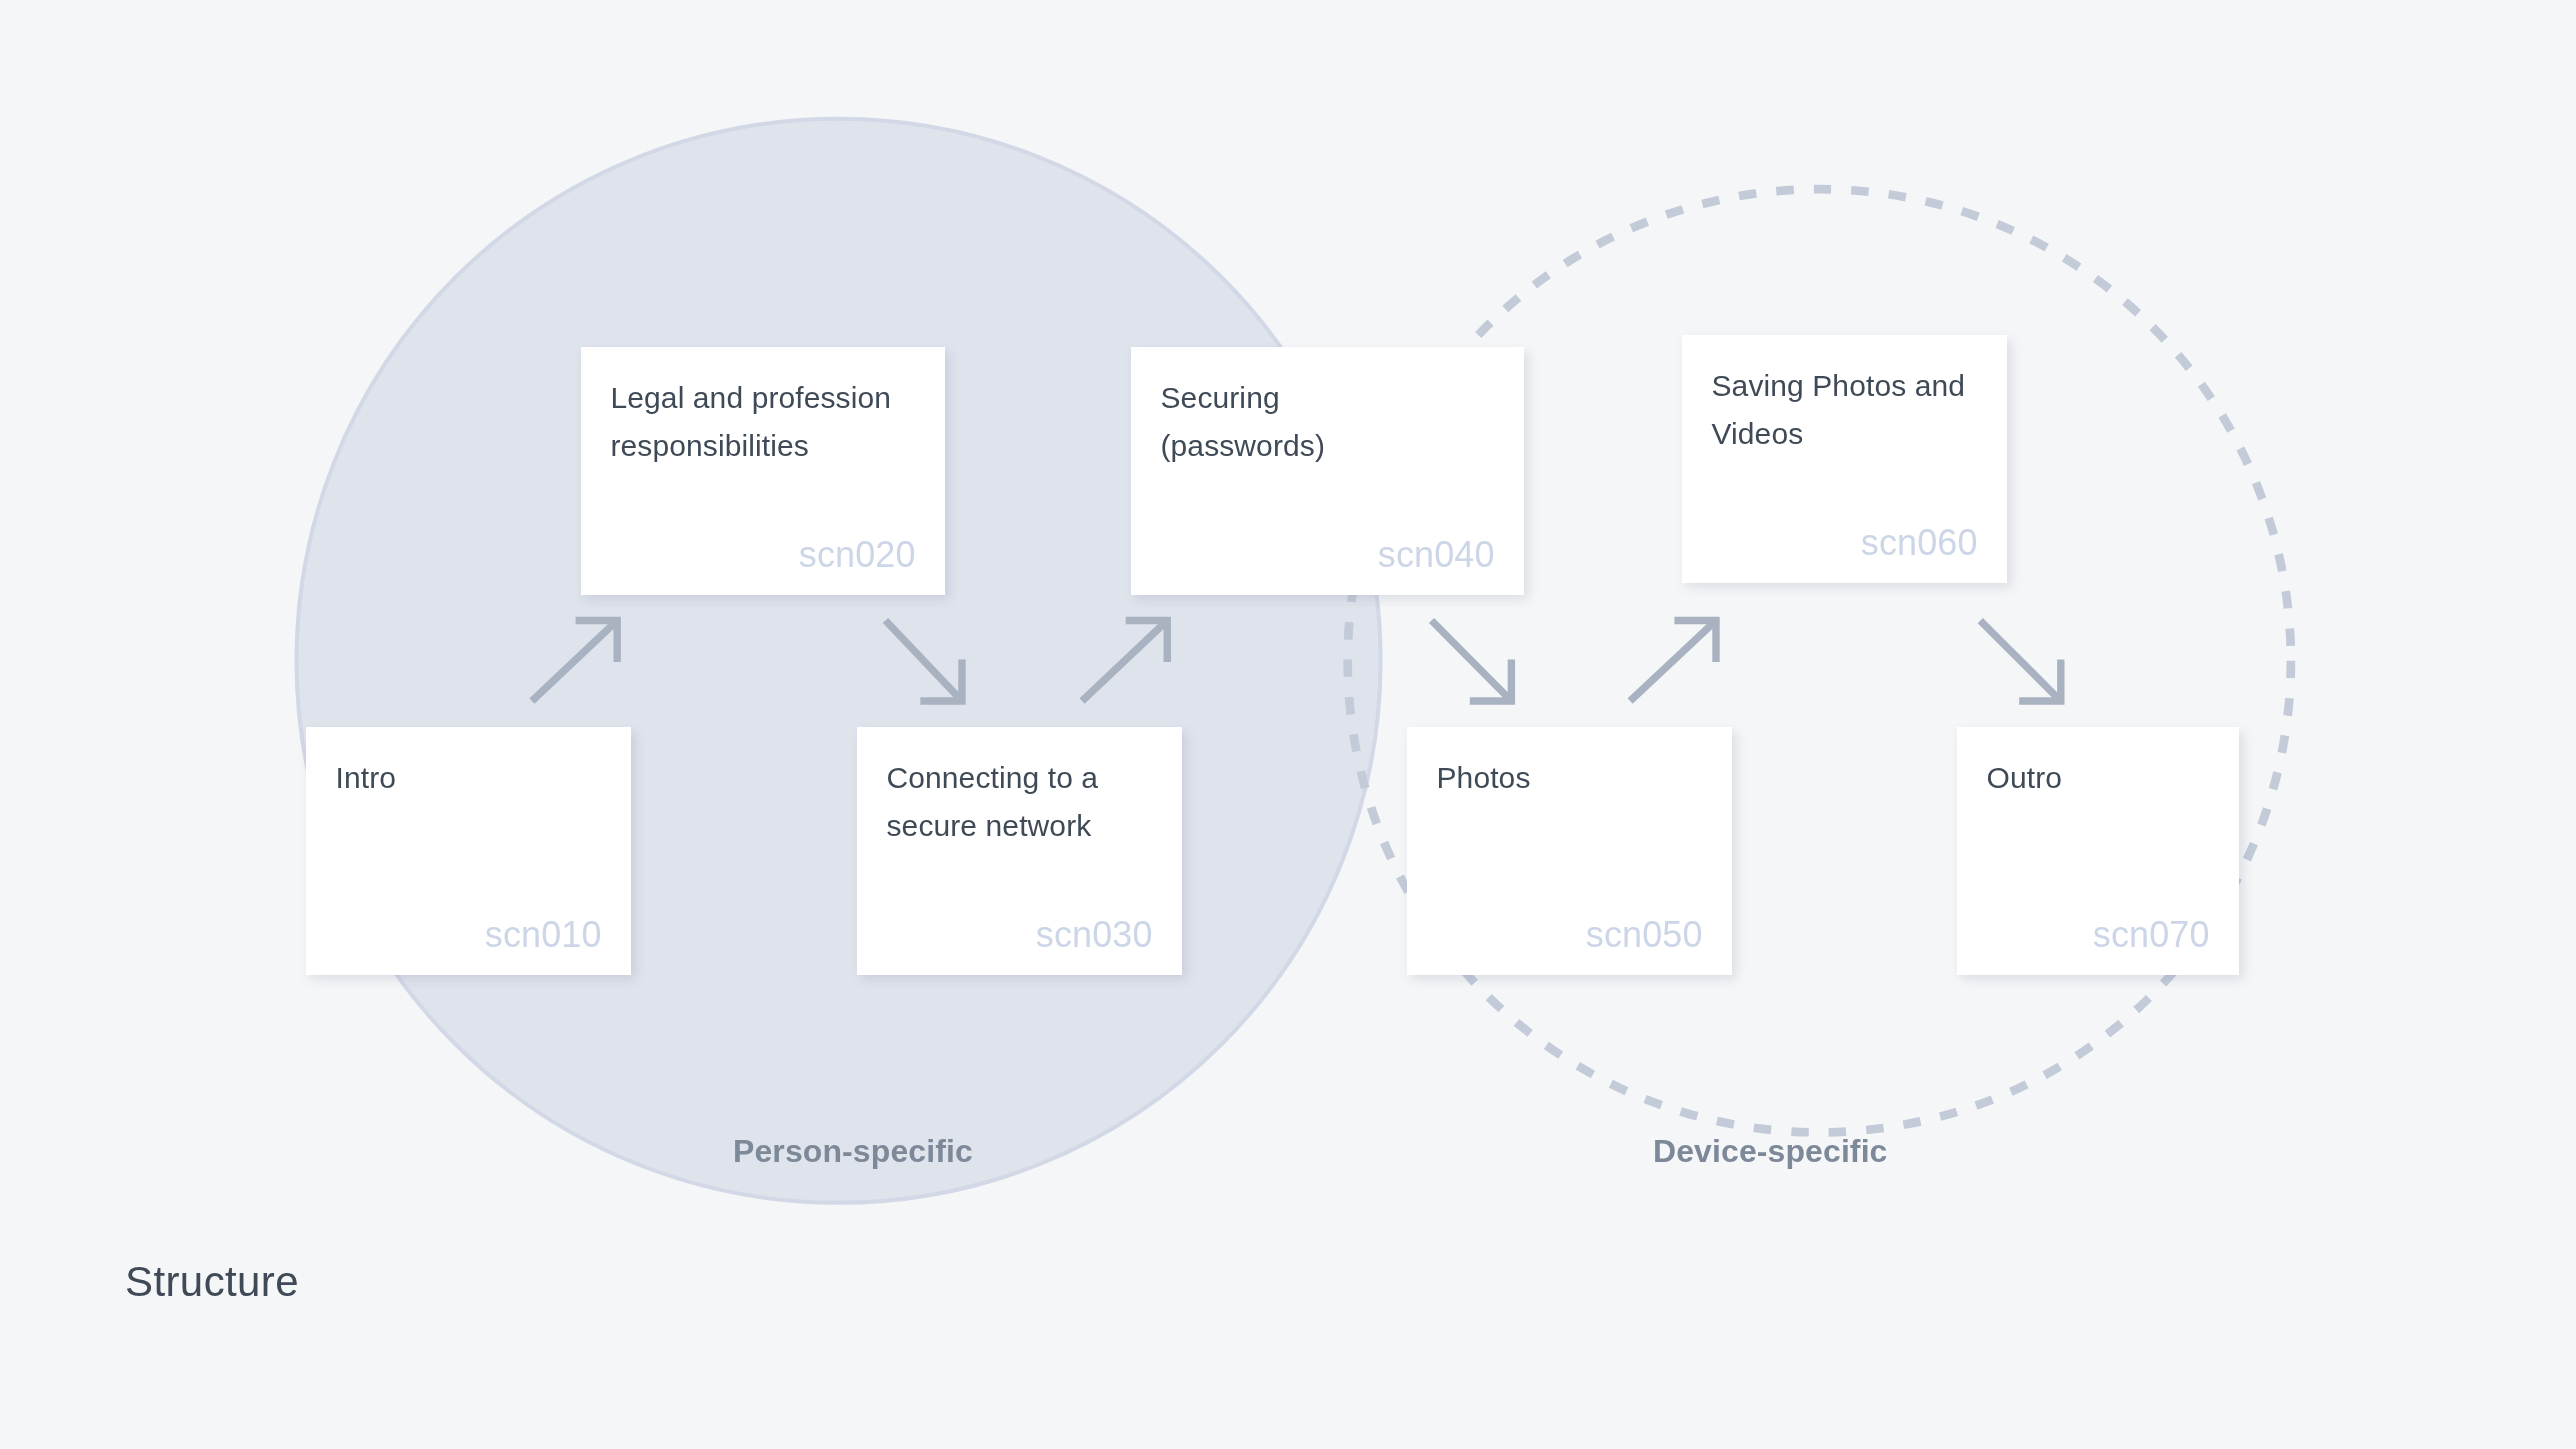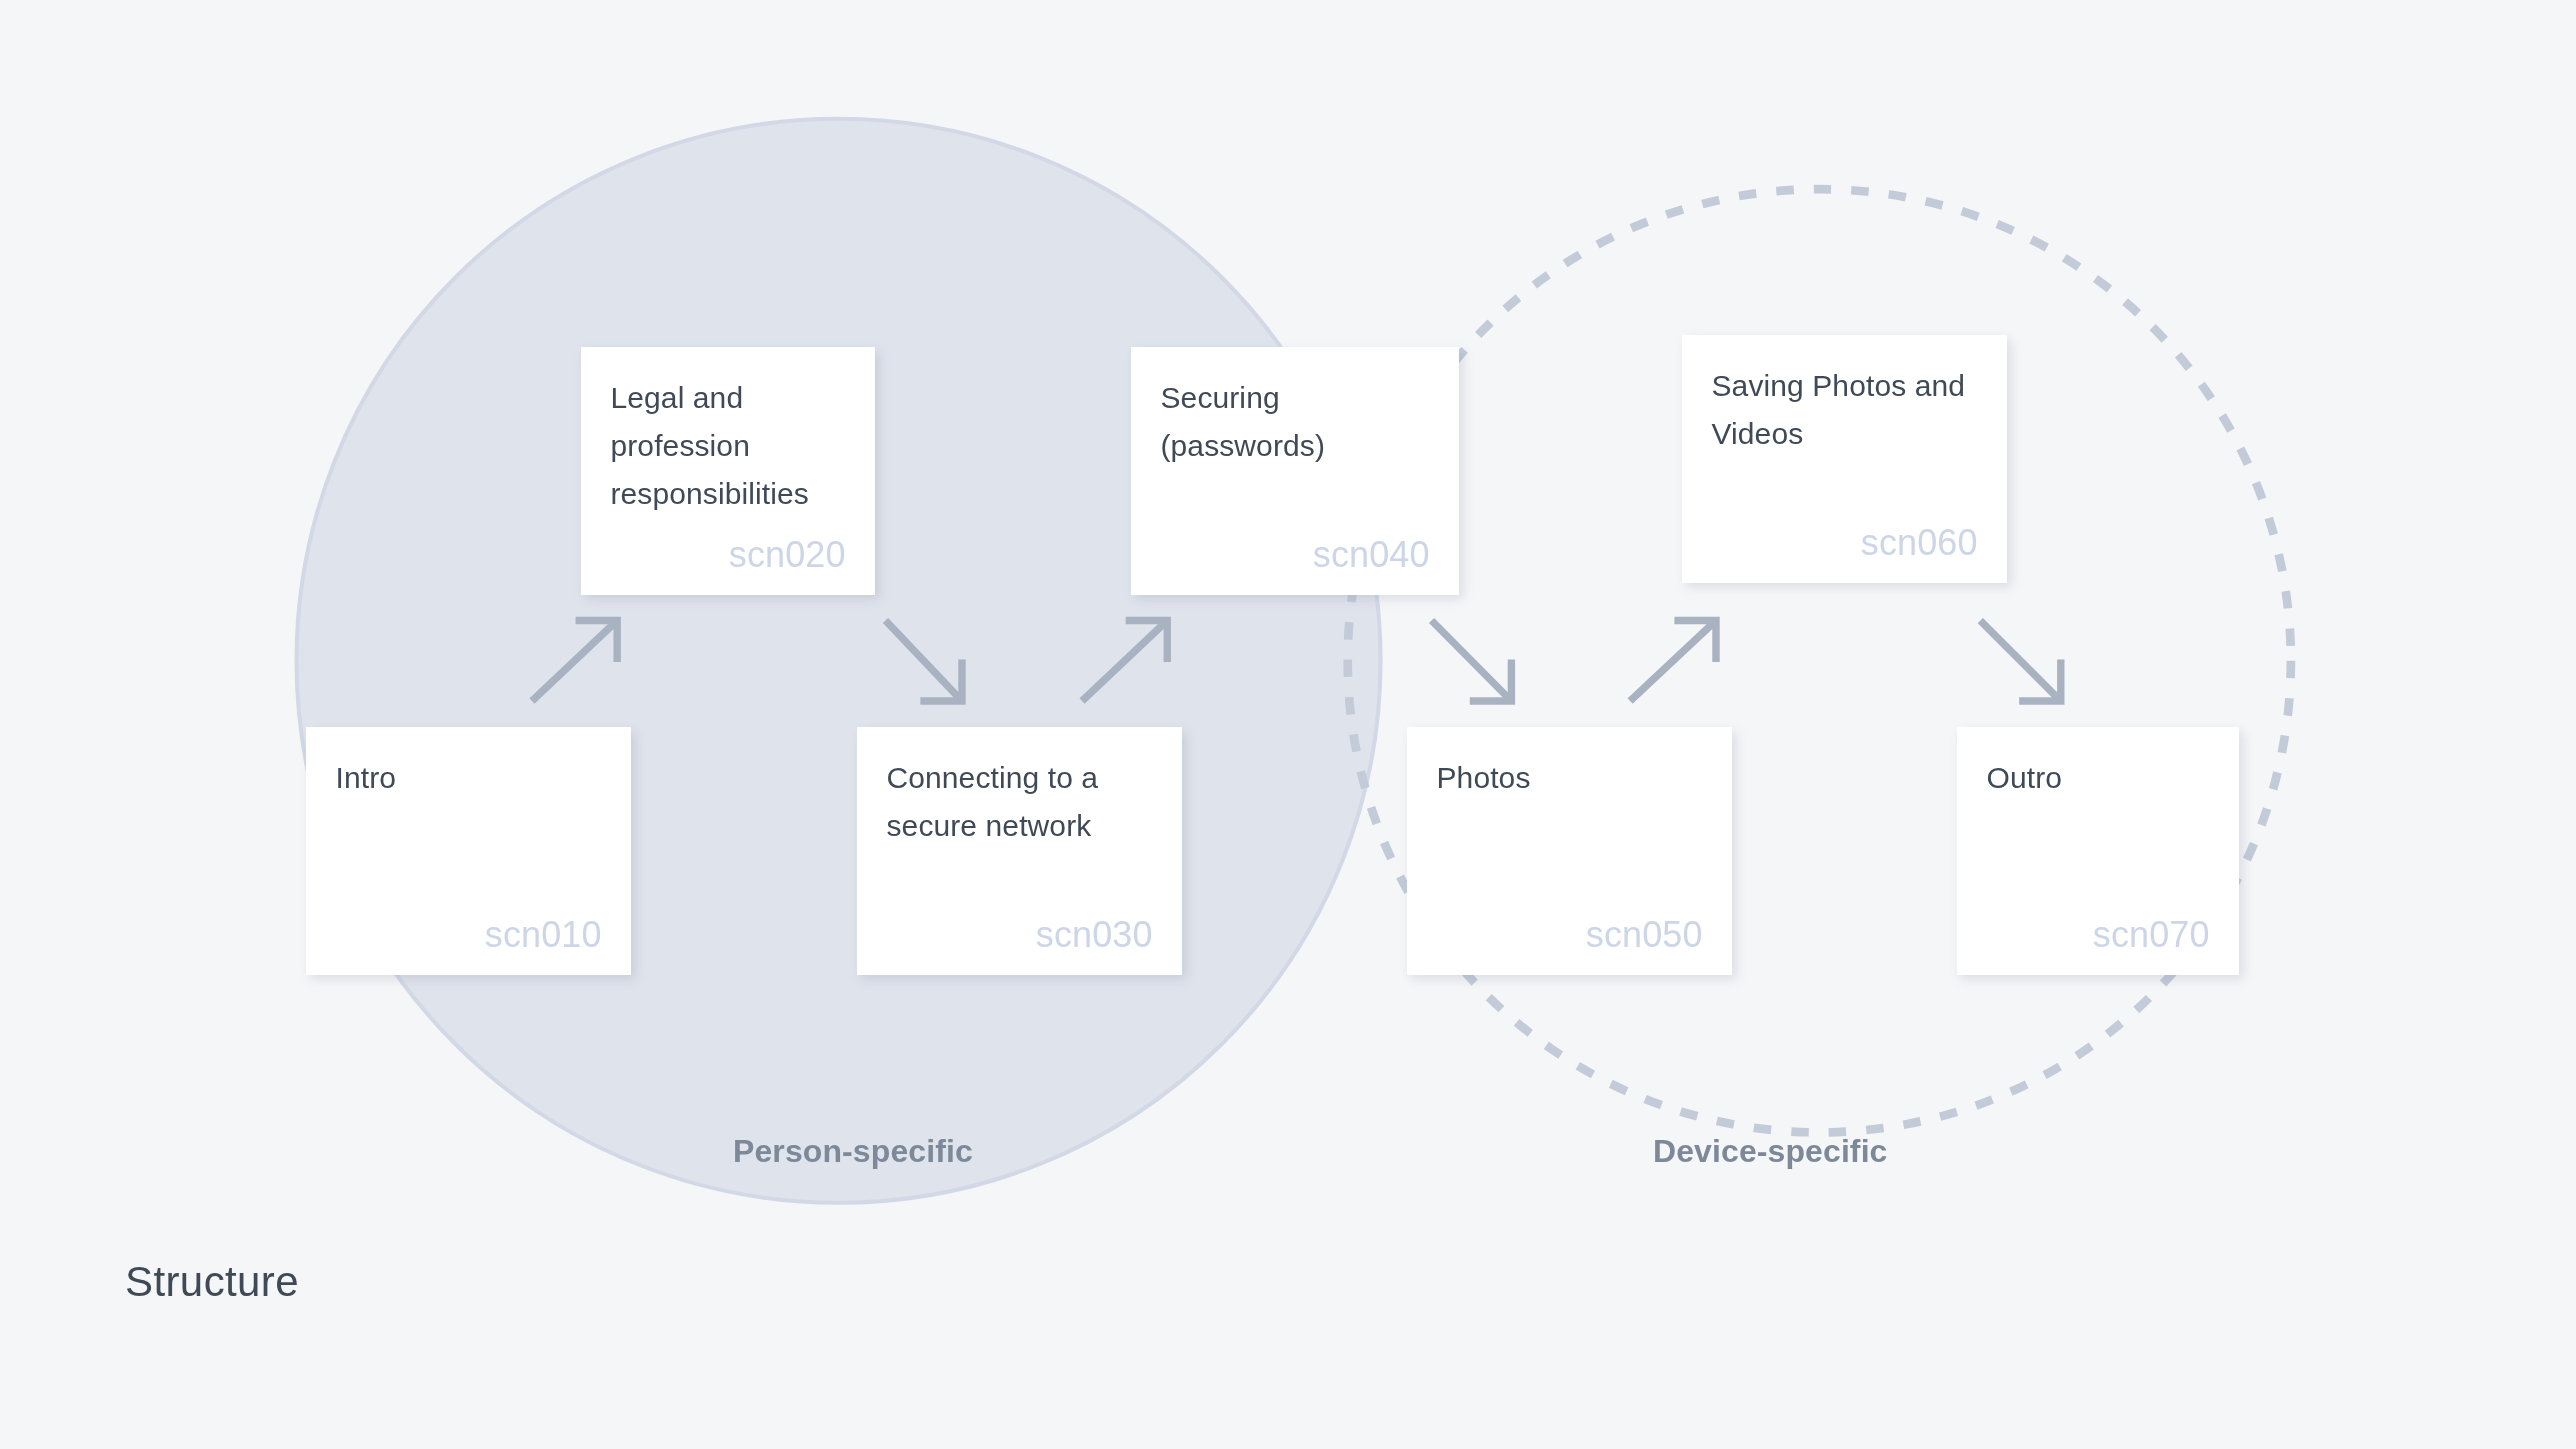--- a/index.html
+++ b/index.html
@@ -99,31 +99,31 @@
 
   <div class="venn-label" id="venn-label-person">Person-specific</div>
 
   <div class="venn-label" id="venn-label-device">Device-specific</div>
 
   <div id="cards-layer">
       <div class="card" style="left: 306px; top: 727px; width: 325px; height: 248px;">
         <div class="card-title">Intro</div>
         <div class="card-id">scn010</div>
       </div>
-      <div class="card" style="left: 581px; top: 347px; width: 294px; height: 248px;">
+      <div class="card" style="left: 581px; top: 347px; width: 364px; height: 248px;">
         <div class="card-title">Legal and profession
 responsibilities</div>
         <div class="card-id">scn020</div>
       </div>
       <div class="card" style="left: 857px; top: 727px; width: 325px; height: 248px;">
         <div class="card-title">Connecting to a
 secure network</div>
         <div class="card-id">scn030</div>
       </div>
-      <div class="card" style="left: 1131px; top: 347px; width: 328px; height: 248px;">
+      <div class="card" style="left: 1131px; top: 347px; width: 393px; height: 248px;">
         <div class="card-title">Securing
 (passwords)</div>
         <div class="card-id">scn040</div>
       </div>
       <div class="card" style="left: 1407px; top: 727px; width: 325px; height: 248px;">
         <div class="card-title">Photos</div>
         <div class="card-id">scn050</div>
       </div>
       <div class="card" style="left: 1682px; top: 335px; width: 325px; height: 248px;">
         <div class="card-title">Saving Photos and

